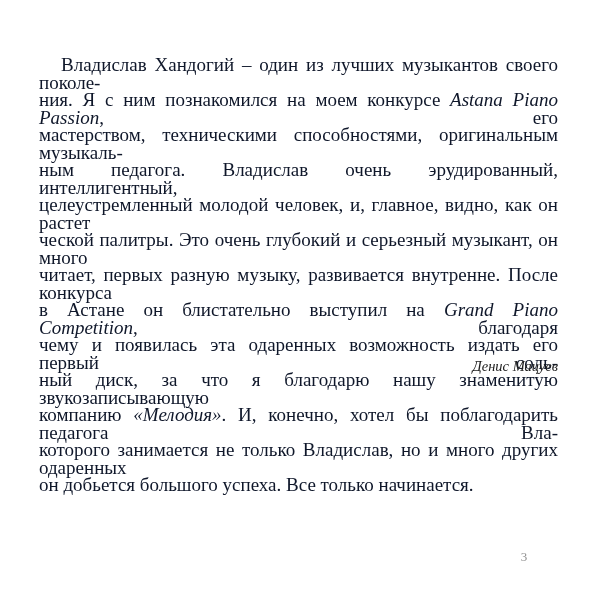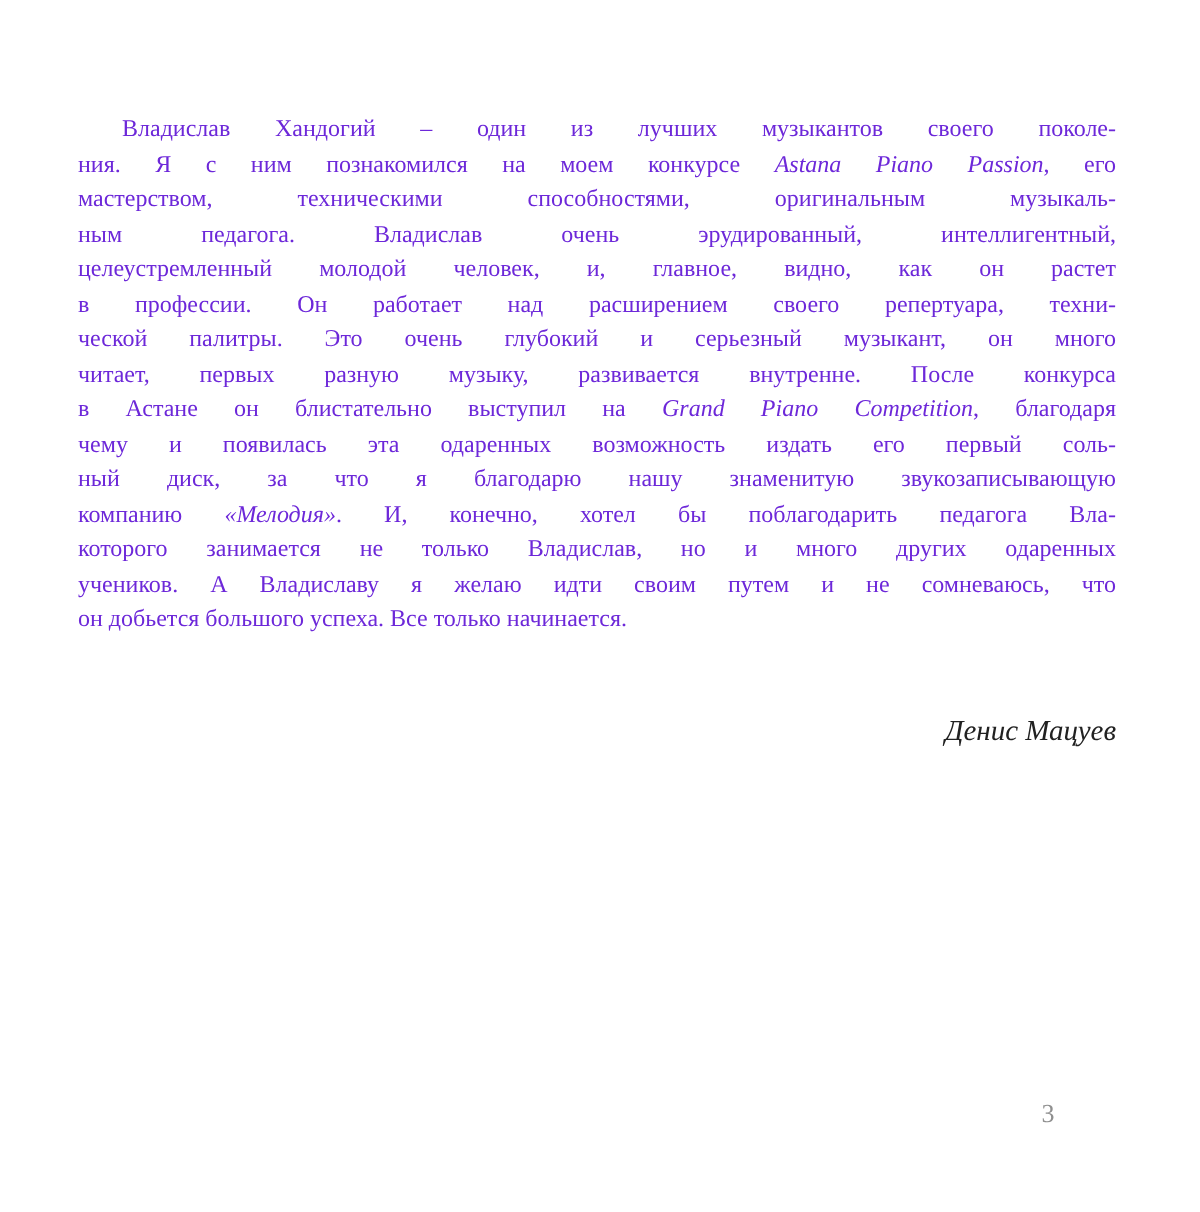--- a/index.html
+++ b/index.html
@@ -13,22 +13,22 @@
     height: 606px;
     background: #ffffff;
     overflow: hidden;
     font-family: "Liberation Serif", "DejaVu Serif", serif;
   }
   .text-block {
     position: absolute;
     left: 39px;
     top: 56px;
     width: 519px;
-    color: #6d28d9;
-    font-size: 12px;
+    color: #0f172a;
+    font-size: 19px;
     line-height: 17.5px;
   }
   .line {
     text-align: justify;
     text-align-last: justify;
   }
   .line.indent {
     text-indent: 22px;
   }
   .line.last {
@@ -62,26 +62,24 @@
 </head>
 <body>
 
 <div class="page">
   <div class="text-block" id="paragraph">
       <div class="line indent"><span>Владислав Хандогий – один из лучших музыкантов своего поколе-</span></div>
       <div class="line"><span>ния. Я с ним познакомился на моем конкурсе </span><em>Astana Piano Passion</em><span>, его</span></div>
       <div class="line"><span>мастерством, техническими способностями, оригинальным музыкаль-</span></div>
       <div class="line"><span>ным педагога. Владислав очень эрудированный, интеллигентный,</span></div>
       <div class="line"><span>целеустремленный молодой человек, и, главное, видно, как он растет</span></div>
-      <div class="line"><span>в профессии. Он работает над расширением своего репертуара, техни-</span></div>
       <div class="line"><span>ческой палитры. Это очень глубокий и серьезный музыкант, он много</span></div>
       <div class="line"><span>читает, первых разную музыку, развивается внутренне. После конкурса</span></div>
       <div class="line"><span>в Астане он блистательно выступил на </span><em>Grand Piano Competition</em><span>, благодаря</span></div>
       <div class="line"><span>чему и появилась эта одаренных возможность издать его первый соль-</span></div>
       <div class="line"><span>ный диск, за что я благодарю нашу знаменитую звукозаписывающую</span></div>
       <div class="line"><span>компанию </span><em>«Мелодия»</em><span>. И, конечно, хотел бы поблагодарить педагога Вла-</span></div>
       <div class="line"><span>которого занимается не только Владислав, но и много других одаренных</span></div>
-      <div class="line"><span>учеников. А Владиславу я желаю идти своим путем и не сомневаюсь, что</span></div>
       <div class="line last"><span>он добьется большого успеха. Все только начинается.</span></div>
     </div>
   <div class="signature">Денис Мацуев</div>
   <div class="page-number">3</div>
 </div>
 
 </body></html>

